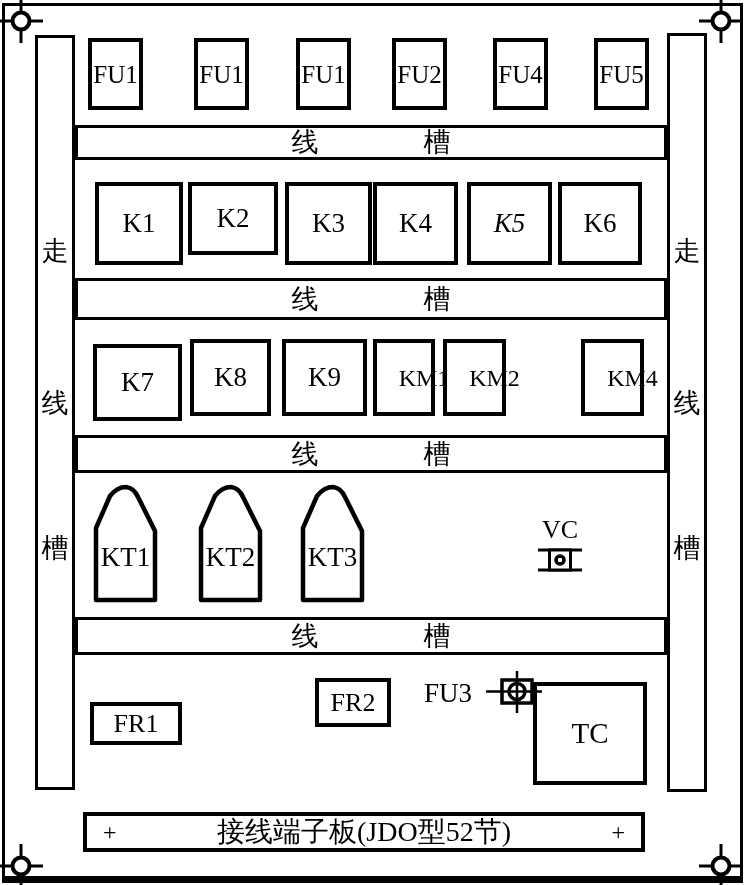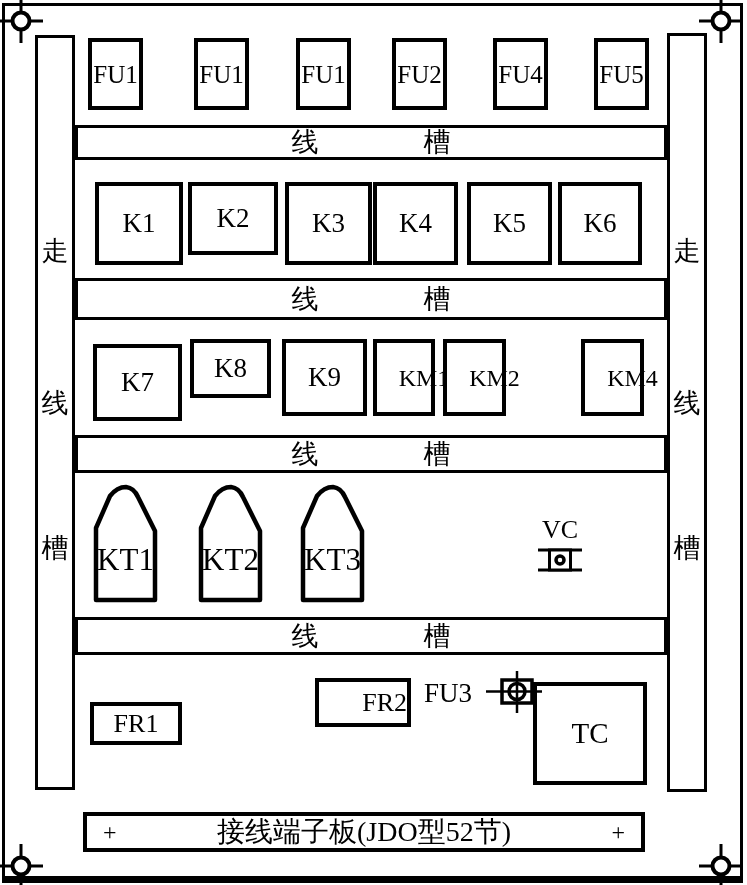--- a/index.html
+++ b/index.html
@@ -28,21 +28,21 @@
     position:absolute; border:4px solid #000; box-sizing:border-box; background:#fff;
     display:flex; align-items:center; justify-content:center; line-height:1;
   }
   .fu { font-size:25px; }
   .k  { font-size:27px; }
   .km { font-size:24px;padding-left:40px; }
   .fr { font-size:26px; }
   .tcbox { font-size:29px; }
   .kt { position:absolute; width:65px; height:116px; }
   .kt svg { position:absolute; left:0; top:0; overflow:visible; }
-  .kt-label { position:absolute; top:58px; left:0; width:100%; text-align:center; font-size:31px; line-height:1; }
+  .kt-label { position:absolute; top:58px; left:0; width:100%; text-align:center; font-size:27px; line-height:1; }
   .vc-label { position:absolute; left:535px; top:517px; width:50px; text-align:center; font-size:26px; line-height:1; }
   .vc-symbol { position:absolute; left:538px; top:547px; }
   .fu3-label { position:absolute; left:424px; top:680px; font-size:27px; line-height:1; }
   .fu3-symbol { position:absolute; left:486px; top:668px; }
   .tboard {
     position:absolute; left:83px; top:812px; width:562px; height:40px;
     border:4px solid #000; box-sizing:border-box; background:#fff;
     display:flex; align-items:center; justify-content:space-between; padding:0 16px;
   }
   .tb-label { font-size:28px; line-height:1; }
@@ -117,36 +117,36 @@
     </div>
   <div class="cbox k" style="left:188px; top:182px; width:90px; height:73px;">
       <span>K2</span>
     </div>
   <div class="cbox k" style="left:285px; top:182px; width:87px; height:83px;">
       <span>K3</span>
     </div>
   <div class="cbox k" style="left:373px; top:182px; width:85px; height:83px;">
       <span>K4</span>
     </div>
-  <div class="cbox k" style="left:467px; top:182px; width:85px; height:83px;">
+  <div class="cbox k" style="left:467px; top:182px; width:85px; height:83px;font-style:italic;">
       <span>K5</span>
     </div>
   <div class="cbox k" style="left:558px; top:182px; width:84px; height:83px;">
       <span>K6</span>
     </div>
 
   <div class="duct" style="top:278px; height:42px;">
     <span>线</span>
     <span>槽</span>
   </div>
 
   <div class="cbox k" style="left:93px;  top:344px; width:89px; height:77px;">
       <span>K7</span>
     </div>
-  <div class="cbox k" style="left:190px; top:339px; width:81px; height:59px;">
+  <div class="cbox k" style="left:190px; top:339px; width:81px; height:77px;">
       <span>K8</span>
     </div>
   <div class="cbox k" style="left:282px; top:339px; width:85px; height:77px;">
       <span>K9</span>
     </div>
   <div class="cbox km" style="left:373px; top:339px; width:62px; height:77px;">
       <span>KM1</span>
     </div>
   <div class="cbox km" style="left:443px; top:339px; width:63px; height:77px;">
       <span>KM2</span>
@@ -188,21 +188,21 @@
   </svg>
 
   <div class="duct" style="top:617px; height:38px;">
     <span>线</span>
     <span>槽</span>
   </div>
 
   <div class="cbox fr" style="left:90px;  top:678px; width:92px; height:43px;margin-top:24px;">
       <span>FR1</span>
     </div>
-  <div class="cbox fr" style="left:315px; top:678px; width:96px; height:49px;justify-content:flex-end;">
+  <div class="cbox fr" style="left:315px; top:678px; width:76px; height:49px;">
       <span>FR2</span>
     </div>
 
   <div class="cbox tcbox" style="left:533px; top:682px; width:114px; height:103px;">
       <span>TC</span>
     </div>
 
   <span class="fu3-label">FU3</span>
   <svg class="fu3-symbol" width="58" height="48" viewBox="0 0 58 48">
     <rect x="16" y="12" width="30" height="23" fill="#fff" stroke="#000" stroke-width="3.5"></rect>

